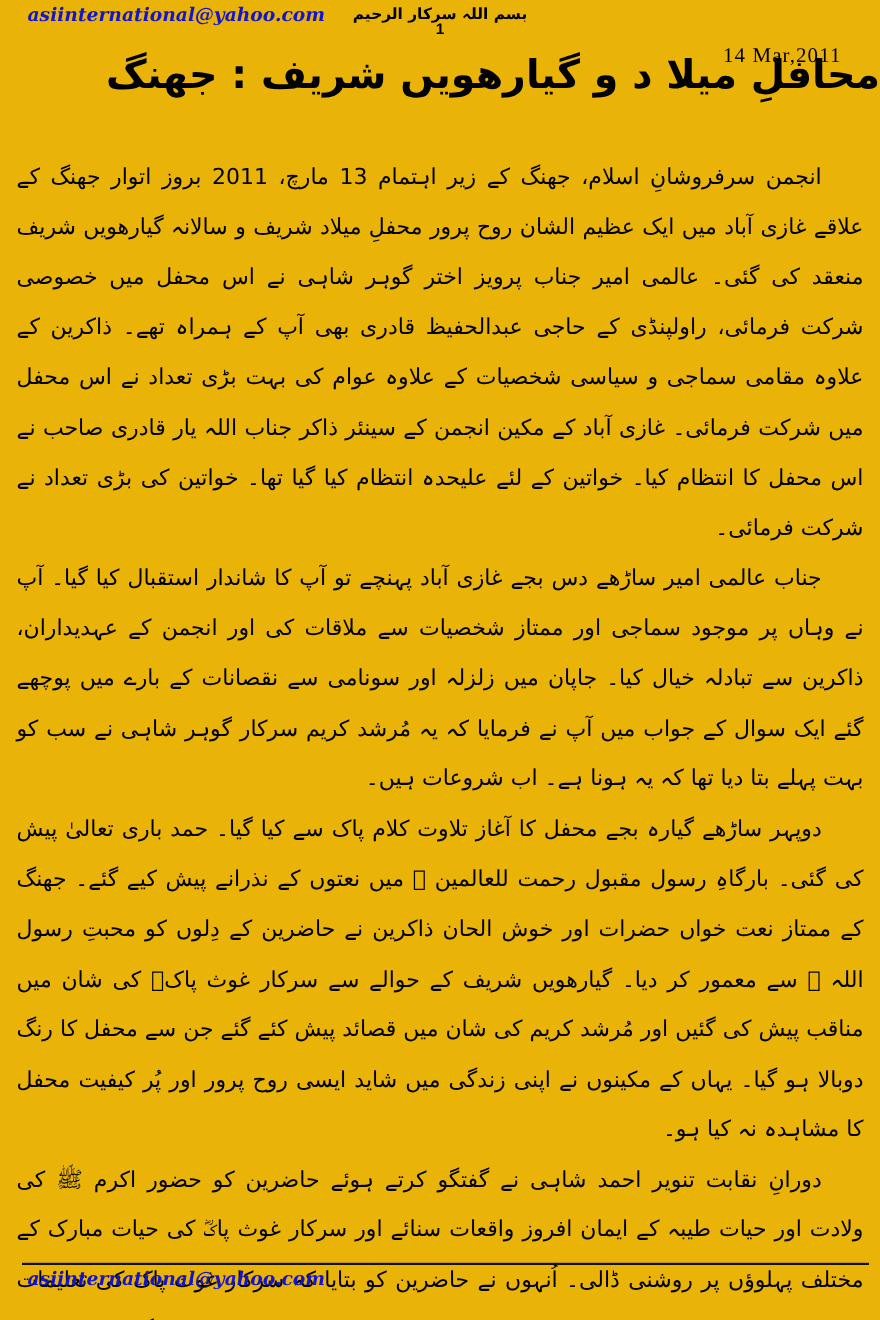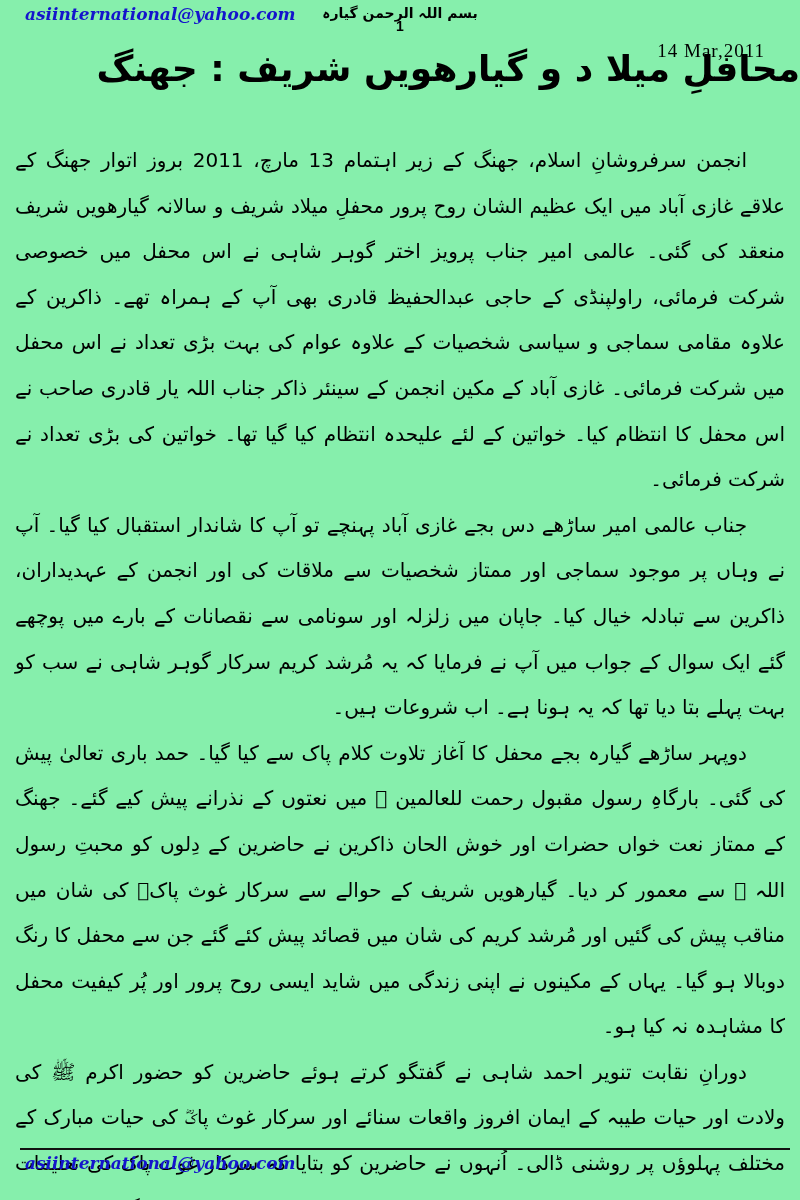--- a/index.html
+++ b/index.html
@@ -4,21 +4,21 @@
 <style>
   html, body {
     margin: 0;
     padding: 0;
     background: #ffffff;
   }
   .page {
     position: relative;
     width: 800px;
     height: 1200px;
-    background: #86efac;
+    background: #eab308;
     overflow: hidden;
     font-family: "DejaVu Sans", sans-serif;
     color: #000000;
   }
   
   .header-email {
     position: absolute;
     top: 4px;
     left: 25px;
     font-family: "DejaVu Serif", "Liberation Serif", serif;
@@ -116,21 +116,21 @@
   }
 </style>
 </head>
 <body>
 
 <div class="page">
 
   <a class="header-email" href="#">asiinternational@yahoo.com</a>
 
   <div class="bismillah-wrap">
-    <div class="bismillah">بسم اللہ الرحمن گیارہ</div>
+    <div class="bismillah">بسم اللہ سرکار الرحیم</div>
     <div class="page-number">1</div>
   </div>
 
   <div class="doc-date">14  Mar,2011</div>
 
   <div class="doc-title">محافلِ میلا د و گیارھویں شریف : جھنگ</div>
 
   <div class="body-text">
     <p>انجمن سرفروشانِ اسلام، جھنگ کے زیر اہتمام 13 مارچ، 2011 بروز اتوار جھنگ کے علاقے غازی آباد میں ایک عظیم الشان روح پرور محفلِ میلاد شریف و سالانہ گیارھویں شریف منعقد کی گئی۔ عالمی امیر جناب پرویز اختر گوہر شاہی نے اس محفل میں خصوصی شرکت فرمائی، راولپنڈی کے حاجی عبدالحفیظ قادری بھی آپ کے ہمراہ تھے۔ ذاکرین کے علاوہ مقامی سماجی و سیاسی شخصیات کے علاوہ عوام کی بہت بڑی تعداد نے اس محفل میں شرکت فرمائی۔ غازی آباد کے مکین انجمن کے سینئر ذاکر جناب اللہ یار قادری صاحب نے اس محفل کا انتظام کیا۔  خواتین کے لئے علیحدہ انتظام کیا گیا تھا۔ خواتین کی بڑی تعداد نے شرکت فرمائی۔</p>
     <p>جناب عالمی امیر ساڑھے دس بجے غازی آباد پہنچے تو آپ کا شاندار استقبال کیا گیا۔ آپ نے وہاں پر موجود سماجی اور ممتاز شخصیات سے ملاقات کی اور انجمن کے عہدیداران، ذاکرین سے تبادلہ خیال کیا۔ جاپان میں زلزلہ اور سونامی سے نقصانات کے بارے میں پوچھے گئے ایک سوال کے جواب میں آپ نے فرمایا کہ یہ مُرشد کریم سرکار گوہر شاہی نے سب کو بہت پہلے بتا دیا تھا کہ یہ ہونا ہے۔ اب شروعات ہیں۔</p>

